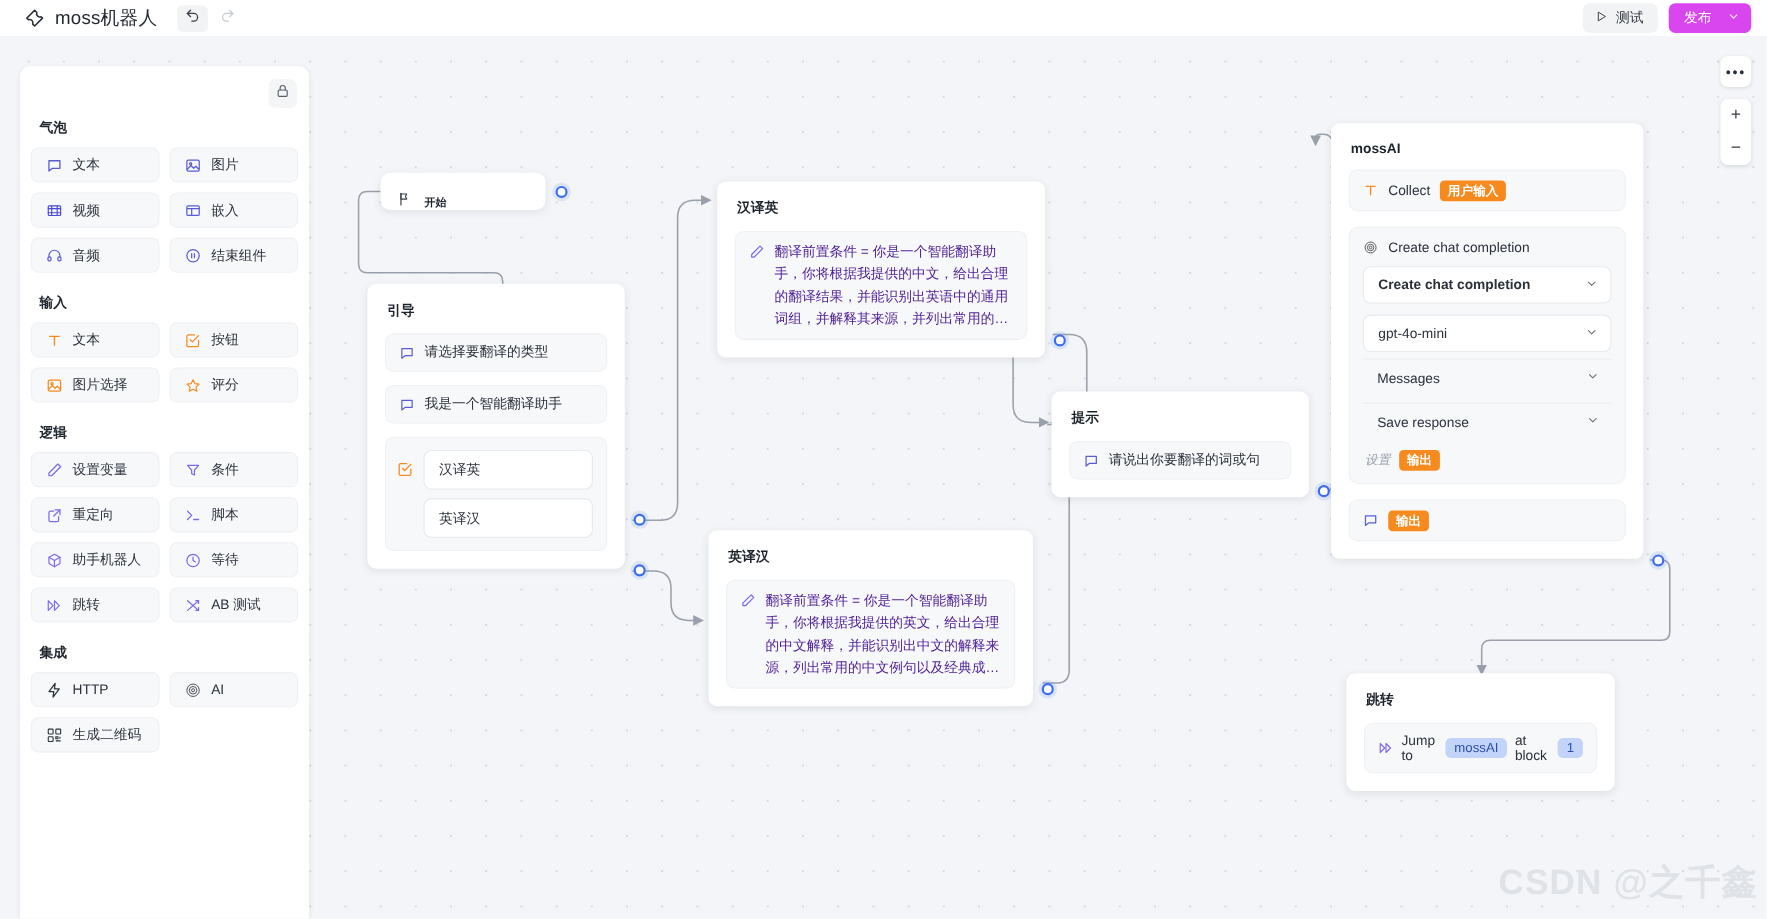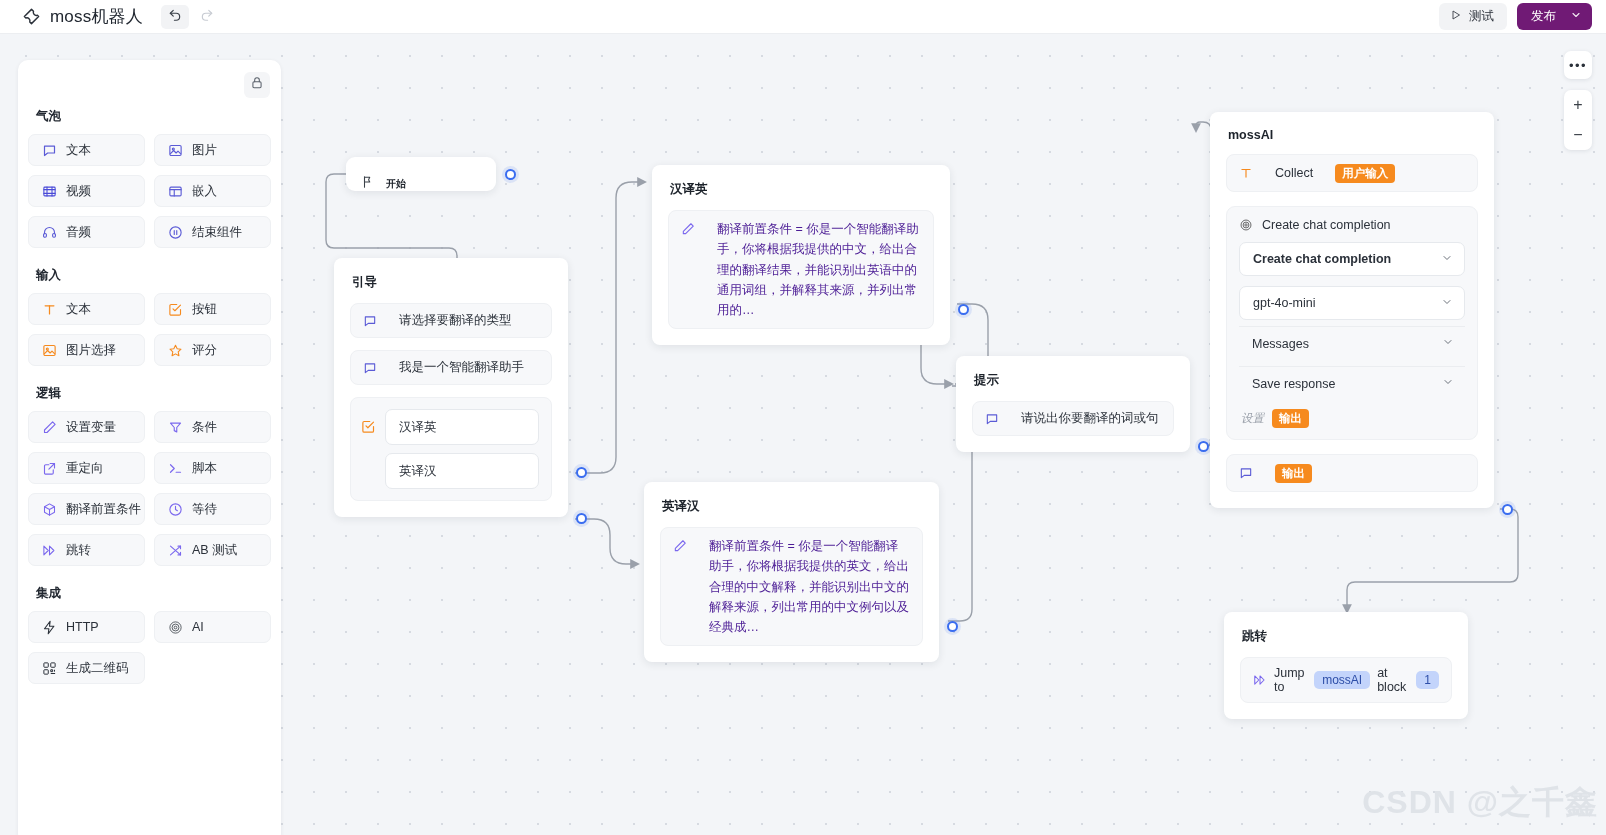--- a/index.html
+++ b/index.html
@@ -30,21 +30,21 @@
   .hist-btn.redo { background: transparent; margin-left: 4px; }
   .topbar-right { margin-left: auto; display: flex; align-items: flex-end; gap: 10px; padding-right: 14px; }
   .test-btn {
     display: flex; align-items: center; gap: 7px;
     background: #f2f3f5; border-radius: 6px;
     padding: 5px 13px 5px 11px;
     font-size: 12.5px; color: #2b313a; cursor: pointer;
   }
   .publish-btn {
     display: flex; align-items: center; gap: 14px;
-    background: #701a75; border-radius: 6px;
+    background: #d946ef; border-radius: 6px;
     padding: 5px 10px 5px 14px;
     font-size: 12.5px; color: #fff; cursor: pointer;
   }
   .publish-btn .chev { opacity: .9; }
 
   
   #canvas {
     position: absolute; top: 34px; left: 0; width: 1606px; height: 801px;
     background-color: #f3f5f8;
     background-image: radial-gradient(#d6dae1 1.2px, transparent 1.3px);
@@ -115,21 +115,21 @@
     z-index: 20;
   }
   .node-title {
     font-size: 12.5px; font-weight: bold; color: #1d232b;
     padding: 16px 0 0 18px;
   }
   .node-body { padding: 12px 16px 16px 16px; display: flex; flex-direction: column; gap: 12px; }
 
   .chip {
     background: #f7f8fa; border: 1px solid #eef0f3; border-radius: 8px;
-    min-height: 34px; display: flex; align-items: center; gap: 22px;
+    min-height: 34px; display: flex; align-items: center; gap: 9px;
     padding: 8px 12px;
     font-size: 12.5px; color: #2b313a;
   }
   .chip .ico { width: 14px; height: 14px; flex: 0 0 14px; }
   .chip-multiline { align-items: flex-start; line-height: 1.62; color: #4c1d95; }
   .chip-multiline .ico { margin-top: 3px; }
 
   
   #node-start {
     left: 346px; top: 123px; width: 150px; height: 34px;
@@ -590,21 +590,21 @@
                 <path d="M4 6l6 6-6 6"></path>
                 <path d="M13 18h7"></path>
               </svg></span>
           <span>脚本</span>
         </div>
         <div class="pal-item">
           <span class="ico"><svg viewBox="0 0 24 24" width="15" height="15" fill="none" stroke="#7b68ee" stroke-width="1.7" stroke-linecap="round" stroke-linejoin="round">
                 <path d="M12 3l8 4.5v9L12 21l-8-4.5v-9z"></path>
                 <path d="M4 7.5l8 4.5 8-4.5M12 12v9"></path>
               </svg></span>
-          <span>翻译前置条件</span>
+          <span>助手机器人</span>
         </div>
         <div class="pal-item">
           <span class="ico"><svg viewBox="0 0 24 24" width="15" height="15" fill="none" stroke="#7b68ee" stroke-width="1.8" stroke-linecap="round" stroke-linejoin="round">
                 <circle cx="12" cy="12" r="9"></circle>
                 <path d="M12 7v5l3 2"></path>
               </svg></span>
           <span>等待</span>
         </div>
         <div class="pal-item">
           <span class="ico"><svg viewBox="0 0 24 24" width="15" height="15" fill="none" stroke="#7b68ee" stroke-width="1.7" stroke-linejoin="round">

